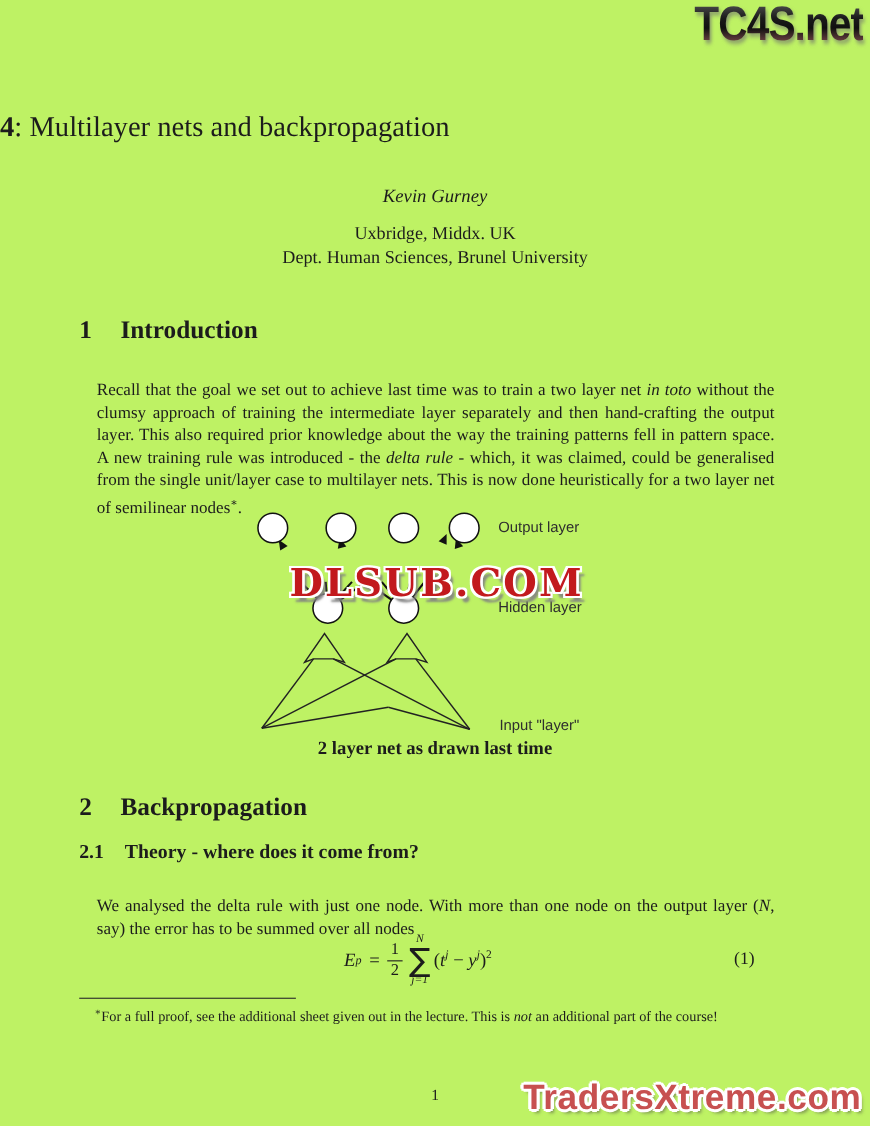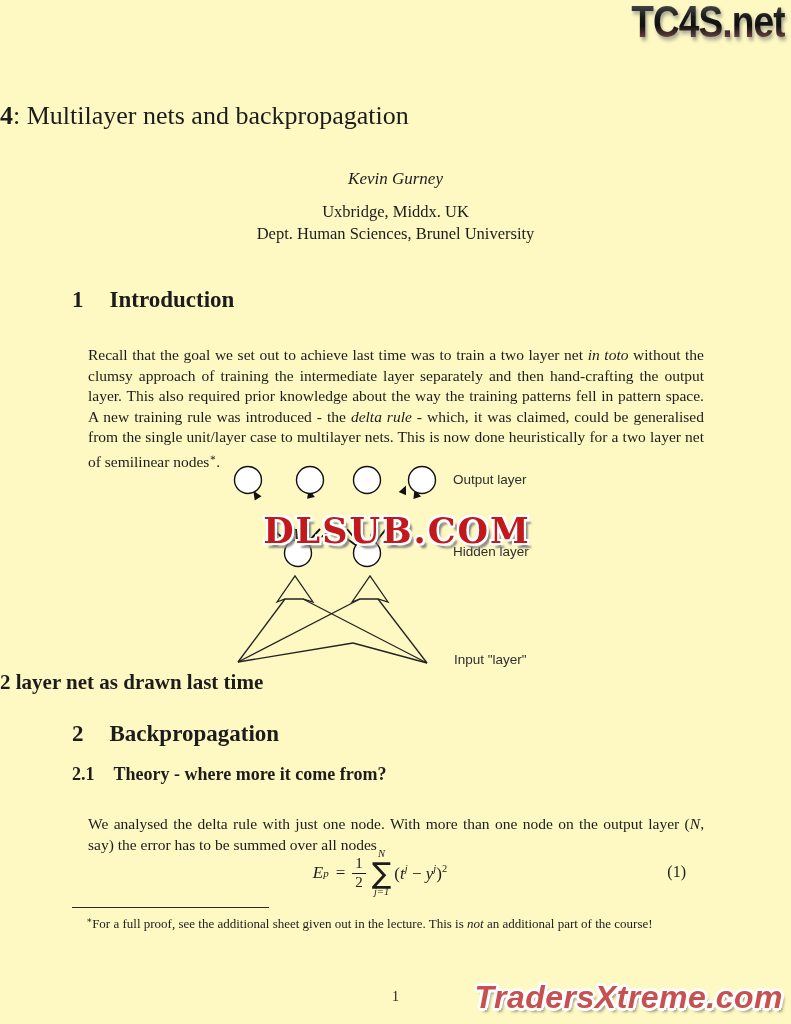--- a/index.html
+++ b/index.html
@@ -1,17 +1,17 @@
 <!DOCTYPE html>
 <html><head>
 <meta charset="utf-8">
 <style>
   html,body{margin:0;padding:0;background:#e8e8e8;}
   .page{
-    position:relative; width:791px; height:1024px; background:#fef9c3;
+    position:relative; width:791px; height:1024px; background:#bef264;
     font-family:"Liberation Serif","DejaVu Serif",serif; color:#1c1c1c;
     margin:0 auto; overflow:hidden;
   }
   
   .wm-top{
     position:absolute; top:0px; right:6px;
     font-family:"Liberation Sans","DejaVu Sans",sans-serif;
     font-weight:bold; font-size:44px; line-height:1.0; letter-spacing:-1px;
     transform:scaleX(0.84); transform-origin:100% 0;
     background:linear-gradient(180deg,#5a5a5a 0%,#1a1a1a 38%,#101010 58%,#5c3a3a 82%,#a37d7d 100%);
@@ -31,38 +31,37 @@
   }
   .wm-bottom{
     position:absolute; right:8px; top:981px;
     font-family:"Liberation Sans","DejaVu Sans",sans-serif;
     font-weight:bold; font-size:32px; line-height:1; letter-spacing:0.5px;
     color:#c75050;
     text-shadow:
       -2px -2px 0 #fff, 2px -2px 0 #fff, -2px 2px 0 #fff, 2px 2px 0 #fff,
       0 -3px 0 #fff, 0 3px 0 #fff, -3px 0 0 #fff, 3px 0 0 #fff,
       3px 4px 3px rgba(70,70,70,0.55);
-    font-style: italic;
   }
   
   .doc-title{position:absolute; top:101px; left:0; width:791px; text-align:left; font-size:26px;}
   .doc-title .title-num{font-weight:bold;}
   .author{position:absolute; top:169px; left:0; width:791px; text-align:center; font-style:italic; font-size:17px;}
   .affil{position:absolute; top:201px; left:0; width:791px; text-align:center; font-size:16.5px; line-height:22px;}
   
   .h1{position:absolute; left:72px; width:616px; font-weight:bold; font-size:23px;}
   .h1 .sec-num{margin-right:26px;}
   .h2{position:absolute; left:72px; width:616px; font-weight:bold; font-size:18px;}
   .h2 .sec-num{margin-right:19px;}
   .body-text{position:absolute; left:72px; width:616px; margin:16px; font-size:15.5px; line-height:20.6px; text-align:justify;}
   .body-text sup{font-size:10px;}
   
   .diagram{position:absolute; left:220px; top:455px; width:350px; height:215px;}
   .dlabel{font-family:"Liberation Sans","DejaVu Sans",sans-serif; font-size:13.5px; fill:#2e2e2e;}
-  .caption{position:absolute; top:670px; left:0; width:791px; font-weight:bold; font-size:21px;}
+  .caption{position:absolute; top:670px; left:0; width:791px; text-align:center; font-weight:bold; font-size:17px;}
   
   .equation{position:absolute; left:72px; top:846px; width:616px; height:54px;
     display:flex; align-items:center; justify-content:center; font-size:17px;}
   .eq-content{display:flex; align-items:center;}
   .eq-content .var{font-style:italic;}
   .eq-content sub{font-size:11px; font-style:italic;}
   .eq-content sup{font-size:10.5px;}
   .eq-rel{margin:0 7px;}
   .frac{display:inline-flex; flex-direction:column; align-items:center; font-size:15px; line-height:1.15; margin-right:6px;}
   .frac .num{border-bottom:1.2px solid #1c1c1c; padding:0 3px;}
@@ -149,21 +148,21 @@
       <text class="dlabel" x="233" y="101">Hidden layer</text>
       <text class="dlabel" x="234" y="209">Input "layer"</text>
     </svg>
     <div class="wm-mid">DLSUB.COM</div>
   </div>
 
   <div class="caption">2 layer net as drawn last time</div>
 
   <div class="h1" style="top:721px"><span class="sec-num">2</span><span>Backpropagation</span></div>
 
-  <div class="h2" style="top:764px"><span class="sec-num">2.1</span><span>Theory - where more it come from?</span></div>
+  <div class="h2" style="top:764px"><span class="sec-num">2.1</span><span>Theory - where does it come from?</span></div>
 
   <p class="body-text" style="top:798px"><span>We analysed the delta rule with just one node. With more than one node on the output layer (</span><i>N</i><span>, say) the error has to be summed over all nodes</span></p>
 
   <div class="equation">
     <div class="eq-content">
       <span class="var">E</span>
         <sub>p</sub>
       <span class="eq-rel">=</span>
       <span class="frac">
         <span class="num">1</span>

